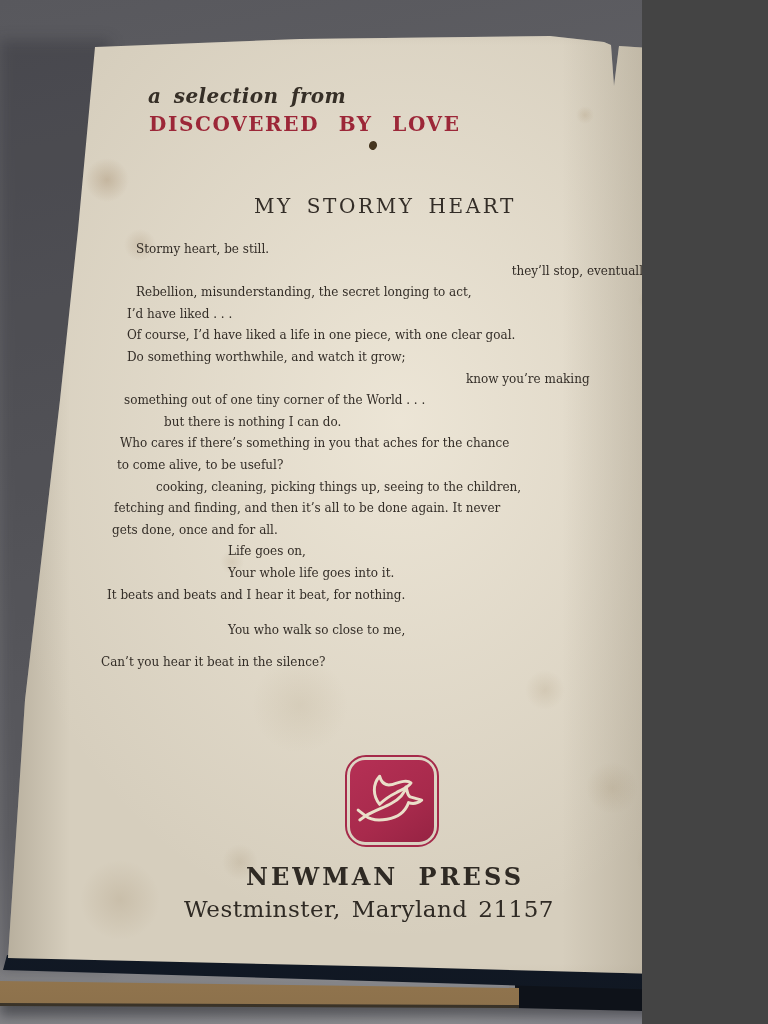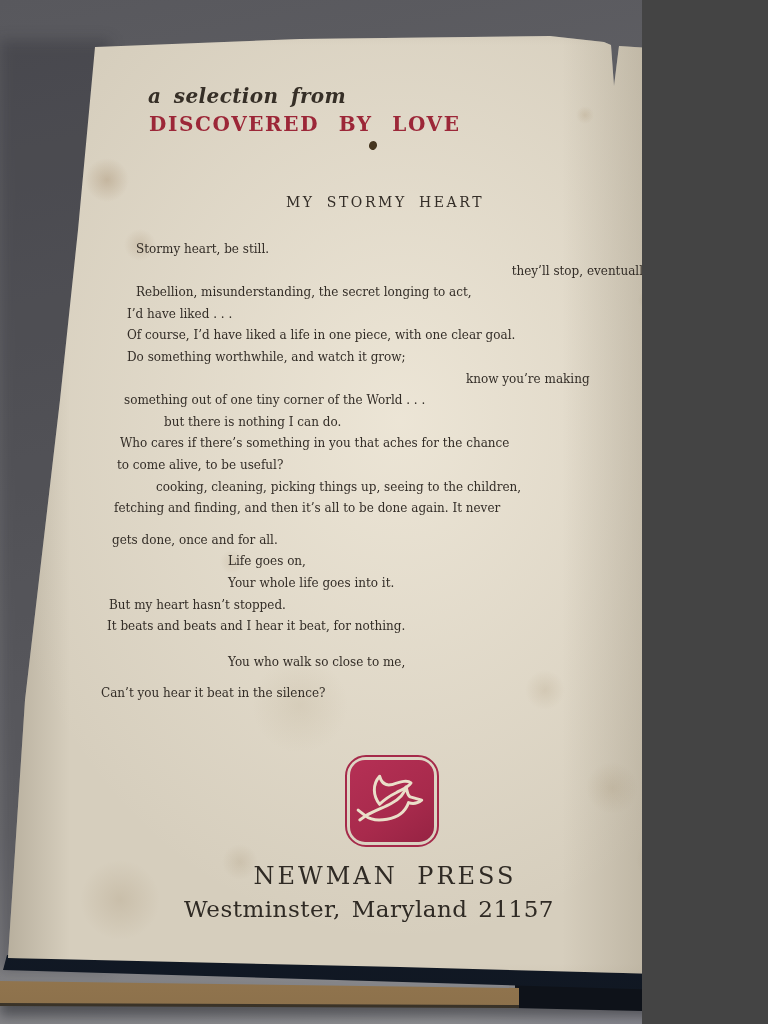--- a/index.html
+++ b/index.html
@@ -54,44 +54,44 @@
       radial-gradient(ellipse 420px 520px at 400px 420px,rgba(240,233,218,.85) 0%,rgba(240,233,218,0) 100%),
       #d6cebd;
   }
   .speck{position:absolute;background:#45351f;border-radius:50%;}
   .speck.s1{left:369px;top:141px;width:8px;height:9px;transform:rotate(20deg);}
   .speck.s2{left:295px;top:89px;width:3px;height:3px;opacity:.7;}
 
   
   .sel-label{position:absolute;left:148px;top:84px;font-size:20px;font-style:italic;font-weight:bold;color:#362f27;letter-spacing:.4px;word-spacing:5px;}
   .book-title{position:absolute;left:149px;top:112px;font-size:20px;font-weight:bold;color:#9c2738;letter-spacing:1.6px;word-spacing:11px;}
-  .poem-title{position:absolute;left:100px;top:194px;width:570px;text-align:center;font-size:14px;color:#332d27;letter-spacing:2.6px;word-spacing:5px;}
+  .poem-title{position:absolute;left:100px;top:194px;width:570px;text-align:center;font-size:20px;color:#332d27;letter-spacing:2.6px;word-spacing:5px;}
   .poem{position:absolute;left:100px;top:239px;width:572px;font-size:12px;color:#332d27;}
   .poem .pl{height:21.6px;line-height:21.6px;white-space:nowrap;}
   .ln1,.ln2{padding-left:36px;}
   .ln3{text-align:right;padding-right:20px;}
   .ln4,.ln5,.ln6{padding-left:27px;}
   .ln7{padding-left:366px;}
   .ln8{padding-left:24px;}
   .ln9{padding-left:64px;}
   .ln10{padding-left:20px;}
   .ln11{padding-left:17px;}
   .ln12{padding-left:56px;}
   .ln13{padding-left:14px;}
-  .ln14{padding-left:12px;margin-top:10px;}
+  .ln14{padding-left:12px;}
   .ln15,.ln16{padding-left:128px;}
   .ln17{padding-left:9px;}
   .ln18{padding-left:7px;}
   .ln19{padding-left:128px;margin-top:14px;}
   .ln20{padding-left:1px;margin-top:10px;}
 
   
   .logo{position:absolute;left:345px;top:755px;width:94px;height:92px;border:2.5px solid #a52a4a;border-radius:21px;padding:3px;box-sizing:border-box;}
   .logo-inner{width:100%;height:100%;background:linear-gradient(145deg,#b53055 0%,#a82a4c 60%,#962343 100%);border-radius:15px;display:flex;align-items:center;justify-content:center;}
-  .press-name{position:absolute;left:100px;top:862px;width:570px;text-align:center;font-size:24px;font-weight:normal;color:#2f2a24;letter-spacing:3px;word-spacing:9px;}
+  .press-name{position:absolute;left:100px;top:862px;width:570px;text-align:center;font-size:24px;font-weight:bold;color:#2f2a24;letter-spacing:3px;word-spacing:9px;}
   .press-addr{position:absolute;left:84px;top:896px;width:570px;text-align:center;font-size:23px;color:#2f2a24;letter-spacing:.5px;word-spacing:3px;}
 </style>
 </head>
 <body>
 
 <div class="scene">
   <div class="floor-shadow"></div>
   <div class="left-shadow"></div>
 
   <div class="dark-under"></div>
@@ -118,21 +118,20 @@
       <div class="pl ln7">know you’re making</div>
       <div class="pl ln8">something out of one tiny corner of the World . . .</div>
       <div class="pl ln9">but there is nothing I can do.</div>
       <div class="pl ln10">Who cares if there’s something in you that aches for the chance</div>
       <div class="pl ln11">to come alive, to be useful?</div>
       <div class="pl ln12">cooking, cleaning, picking things up, seeing to the children,</div>
       <div class="pl ln13">fetching and finding, and then it’s all to be done again. It never</div>
       <div class="pl ln14">gets done, once and for all.</div>
       <div class="pl ln15">Life goes on,</div>
       <div class="pl ln16">Your whole life goes into it.</div>
-      <div class="pl ln17">But my heart hasn’t stopped.</div>
       <div class="pl ln18">It beats and beats and I hear it beat, for nothing.</div>
       <div class="pl ln19">You who walk so close to me,</div>
       <div class="pl ln20">Can’t you hear it beat in the silence?</div>
     </div>
 
     <div class="logo">
       <div class="logo-inner">
         <svg width="80" height="76" viewBox="0 0 96 92" aria-hidden="true">
           <g fill="none" stroke="#eadfc9" stroke-width="3.6" stroke-linejoin="round" stroke-linecap="round">
             <path d="M16 64 C 28 57 38 54 47 49 C 57 44 63 37 65 29 C 67 34 66 39 70 41 L 84 45 C 79 49 73 50 68 48 C 64 59 54 66 42 68 C 31 70 21 68 16 64 Z"></path>

